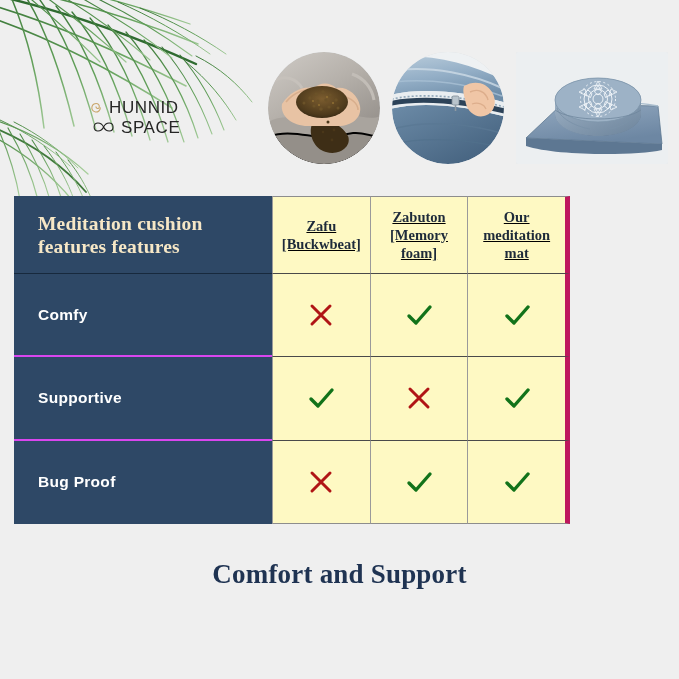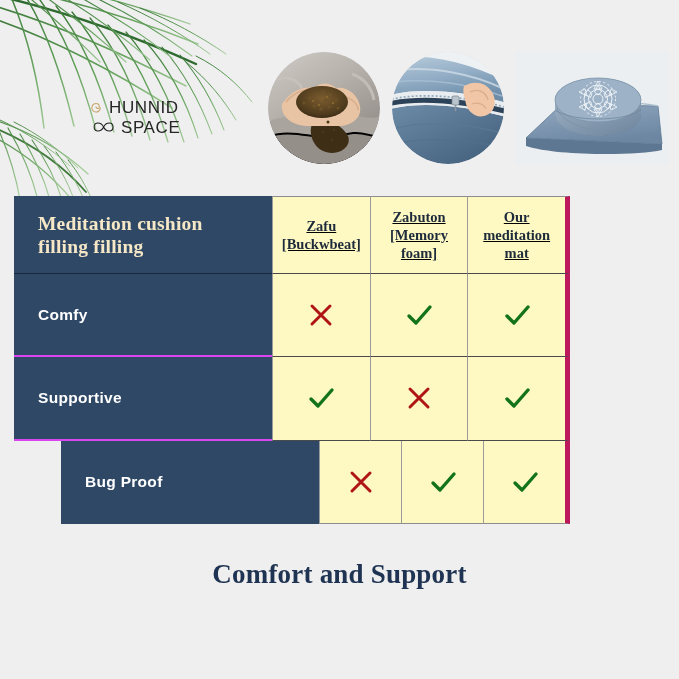--- a/index.html
+++ b/index.html
@@ -120,21 +120,21 @@
     display: flex;
     align-items: center;
     padding-left: 24px;
     box-sizing: border-box;
     border-bottom: 2px solid #d946ef;
     position: relative;
   }
   .trow.head .cell-label {
     border-bottom: 1px solid #17293d;
   }
-  .trow:last-child .cell-label { border-bottom: none; margin-left: 47px; }
+  .trow:last-child .cell-label { border-bottom: none; }
 
   .head-title {
     color: #f6e7c6;
     font-family: "Liberation Serif", serif;
     font-weight: bold;
     font-size: 19.5px;
     line-height: 1.18;
     letter-spacing: 0.2px;
   }
   .row-label {
@@ -430,21 +430,21 @@
       </svg>
     </div>
   </div>
 
   <div class="table">
 
     <div class="trow head">
       <div class="cell-label">
         <div class="head-title">
           <span>Meditation cushion</span><br>
-          <span>filling filling</span>
+          <span>features features</span>
         </div>
       </div>
       <div class="cell-val">
         <div class="col-head">
           <span>Zafu</span><br>
           <span>[Buckwbeat]</span>
         </div>
       </div>
       <div class="cell-val">
         <div class="col-head">

